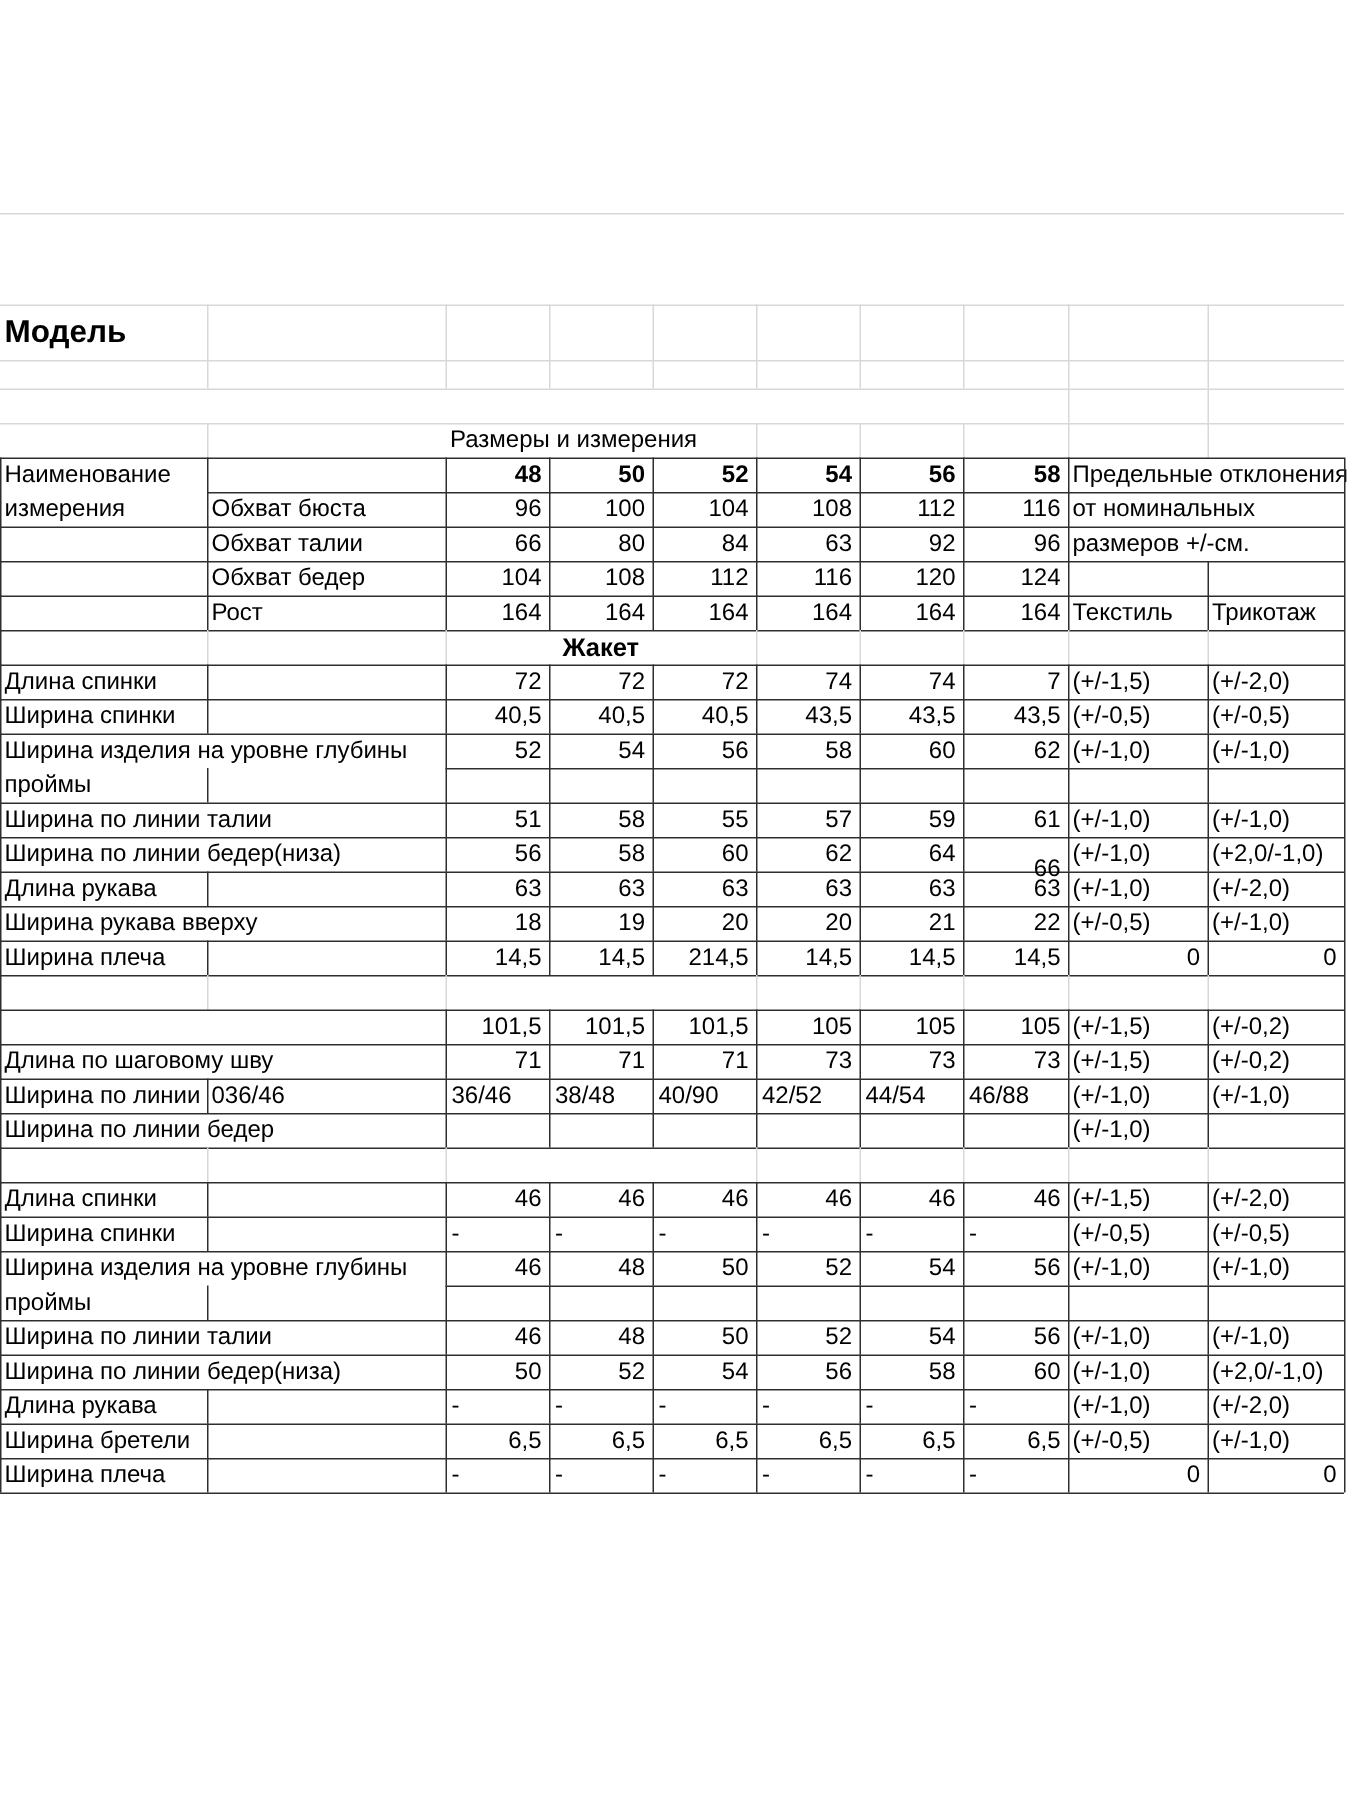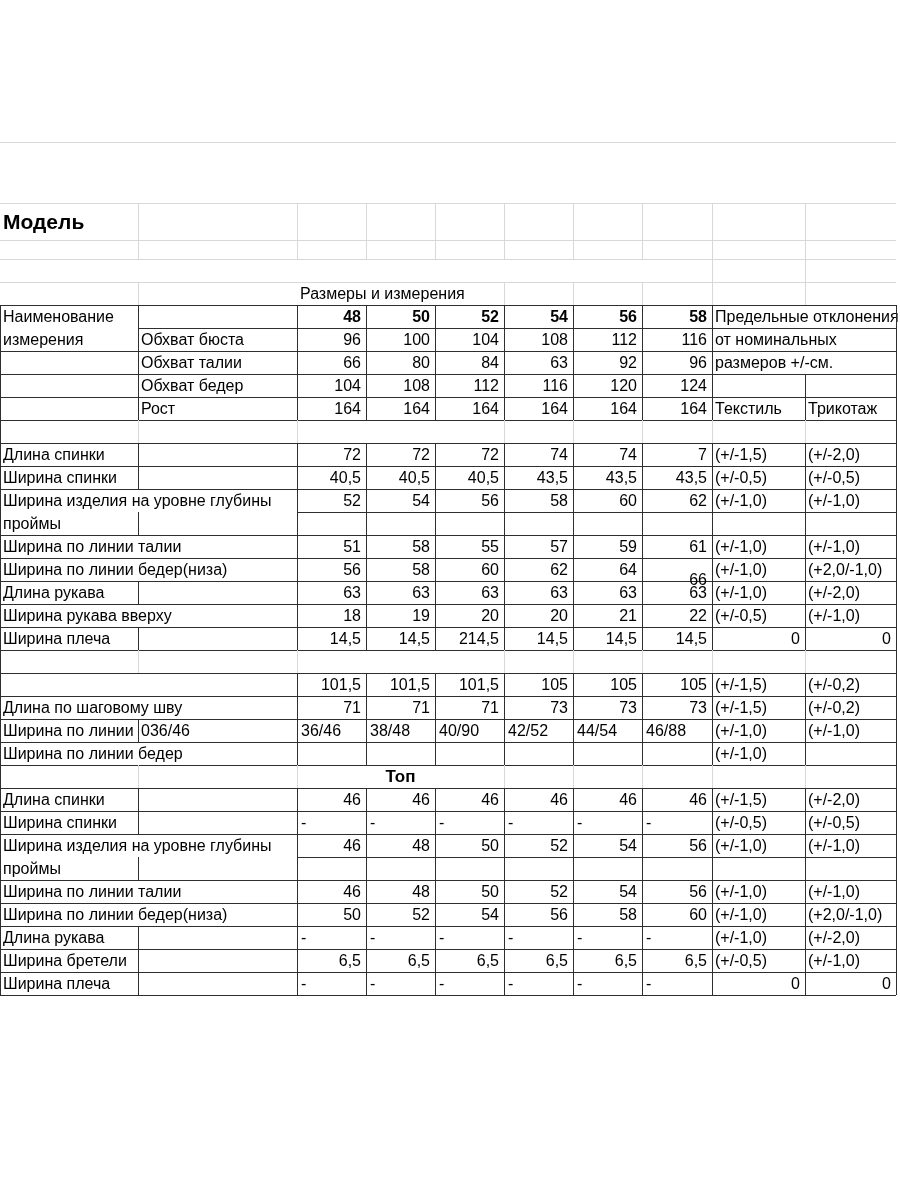--- a/index.html
+++ b/index.html
@@ -107,20 +107,21 @@
     <div class="t right" style="left: 504px; top: 397px; width: 64px;">164</div>
     <div class="t right" style="left: 573px; top: 397px; width: 64px;">164</div>
     <div class="t right" style="left: 642px; top: 397px; width: 65px;">164</div>
     <div class="ln" style="left: 138px; top: 420px; width: 1px; height: 23px; background: rgb(216, 216, 216);"></div>
     <div class="ln" style="left: 297px; top: 420px; width: 1px; height: 23px; background: rgb(216, 216, 216);"></div>
     <div class="ln" style="left: 504px; top: 420px; width: 1px; height: 23px; background: rgb(216, 216, 216);"></div>
     <div class="ln" style="left: 573px; top: 420px; width: 1px; height: 23px; background: rgb(216, 216, 216);"></div>
     <div class="ln" style="left: 642px; top: 420px; width: 1px; height: 23px; background: rgb(216, 216, 216);"></div>
     <div class="ln" style="left: 712px; top: 420px; width: 1px; height: 23px; background: rgb(216, 216, 216);"></div>
     <div class="ln" style="left: 805px; top: 420px; width: 1px; height: 23px; background: rgb(216, 216, 216);"></div>
+    <div class="t sec" style="left: 297px; top: 420px; width: 207px;">Жакет</div>
     <div class="ln" style="left: 0px; top: 443px; width: 896px; height: 1px; background: rgb(46, 46, 46);"></div>
     <div class="ln" style="left: 138px; top: 443px; width: 1px; height: 23px; background: rgb(46, 46, 46);"></div>
     <div class="ln" style="left: 297px; top: 443px; width: 1px; height: 23px; background: rgb(46, 46, 46);"></div>
     <div class="ln" style="left: 366px; top: 443px; width: 1px; height: 23px; background: rgb(46, 46, 46);"></div>
     <div class="ln" style="left: 435px; top: 443px; width: 1px; height: 23px; background: rgb(46, 46, 46);"></div>
     <div class="ln" style="left: 504px; top: 443px; width: 1px; height: 23px; background: rgb(46, 46, 46);"></div>
     <div class="ln" style="left: 573px; top: 443px; width: 1px; height: 23px; background: rgb(46, 46, 46);"></div>
     <div class="ln" style="left: 642px; top: 443px; width: 1px; height: 23px; background: rgb(46, 46, 46);"></div>
     <div class="ln" style="left: 712px; top: 443px; width: 1px; height: 23px; background: rgb(46, 46, 46);"></div>
     <div class="ln" style="left: 805px; top: 443px; width: 1px; height: 23px; background: rgb(46, 46, 46);"></div>
@@ -348,21 +349,20 @@
     <div class="ln" style="left: 0px; top: 765px; width: 896px; height: 1px; background: rgb(46, 46, 46);"></div>
     <div class="t" style="left: 3px; top: 742px;">Ширина по линии бедер</div>
     <div class="t" style="left: 715px; top: 742px;">(+/-1,0)</div>
     <div class="ln" style="left: 138px; top: 765px; width: 1px; height: 23px; background: rgb(216, 216, 216);"></div>
     <div class="ln" style="left: 297px; top: 765px; width: 1px; height: 23px; background: rgb(216, 216, 216);"></div>
     <div class="ln" style="left: 504px; top: 765px; width: 1px; height: 23px; background: rgb(216, 216, 216);"></div>
     <div class="ln" style="left: 573px; top: 765px; width: 1px; height: 23px; background: rgb(216, 216, 216);"></div>
     <div class="ln" style="left: 642px; top: 765px; width: 1px; height: 23px; background: rgb(216, 216, 216);"></div>
     <div class="ln" style="left: 712px; top: 765px; width: 1px; height: 23px; background: rgb(216, 216, 216);"></div>
     <div class="ln" style="left: 805px; top: 765px; width: 1px; height: 23px; background: rgb(216, 216, 216);"></div>
-    <div class="t sec" style="left: 297px; top: 765px; width: 207px;">Топ</div>
     <div class="ln" style="left: 0px; top: 788px; width: 896px; height: 1px; background: rgb(46, 46, 46);"></div>
     <div class="ln" style="left: 138px; top: 788px; width: 1px; height: 23px; background: rgb(46, 46, 46);"></div>
     <div class="ln" style="left: 297px; top: 788px; width: 1px; height: 23px; background: rgb(46, 46, 46);"></div>
     <div class="ln" style="left: 366px; top: 788px; width: 1px; height: 23px; background: rgb(46, 46, 46);"></div>
     <div class="ln" style="left: 435px; top: 788px; width: 1px; height: 23px; background: rgb(46, 46, 46);"></div>
     <div class="ln" style="left: 504px; top: 788px; width: 1px; height: 23px; background: rgb(46, 46, 46);"></div>
     <div class="ln" style="left: 573px; top: 788px; width: 1px; height: 23px; background: rgb(46, 46, 46);"></div>
     <div class="ln" style="left: 642px; top: 788px; width: 1px; height: 23px; background: rgb(46, 46, 46);"></div>
     <div class="ln" style="left: 712px; top: 788px; width: 1px; height: 23px; background: rgb(46, 46, 46);"></div>
     <div class="ln" style="left: 805px; top: 788px; width: 1px; height: 23px; background: rgb(46, 46, 46);"></div>

